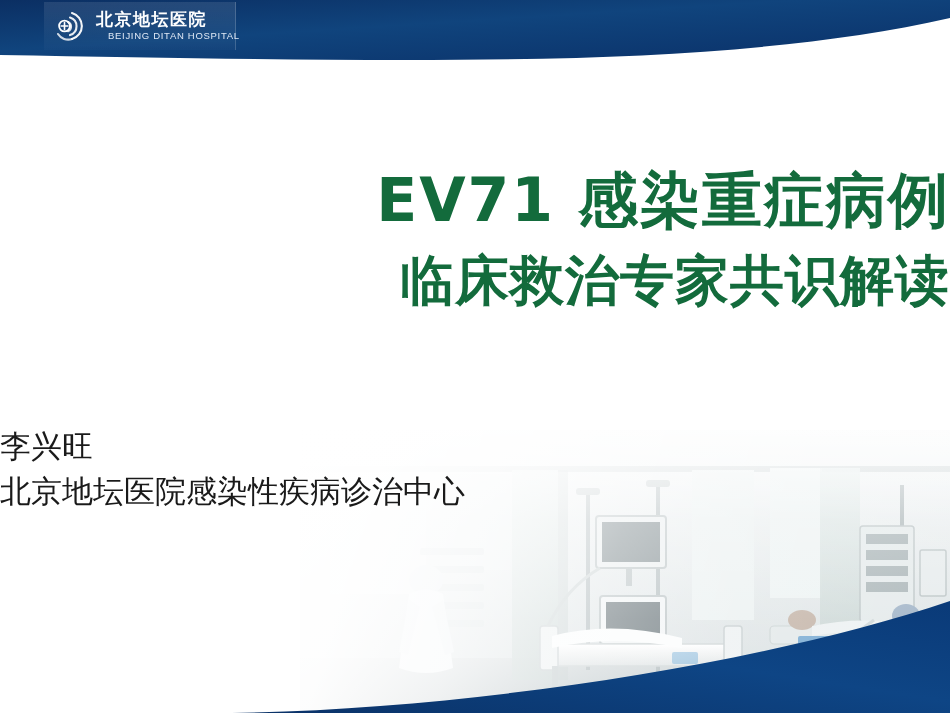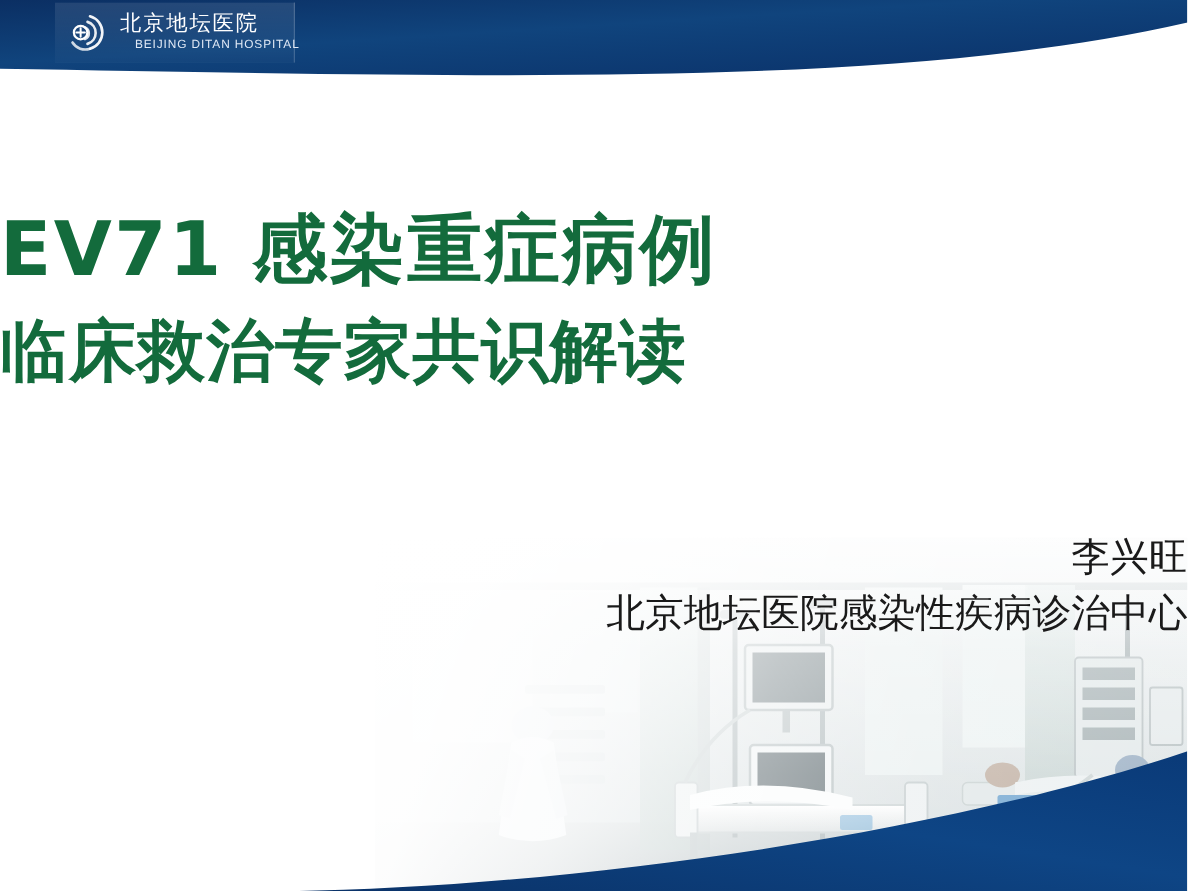--- a/index.html
+++ b/index.html
@@ -85,21 +85,21 @@
   .logo-text {
     display: flex;
     flex-direction: column;
     justify-content: center;
     line-height: 1;
   }
   .logo-cn {
     color: #ffffff;
     font-size: 17px;
     letter-spacing: 1.5px;
-    font-weight: normal;
+    font-weight: bold;
     font-family: "DejaVu Sans", sans-serif;
     white-space: nowrap;
   }
   .logo-en {
     color: #dfe8f5;
     font-size: 9.5px;
     letter-spacing: 0.7px;
     margin-top: 3px;
     font-family: "Liberation Sans", sans-serif;
     white-space: nowrap;
@@ -122,21 +122,21 @@
     left: 0;
     top: 0;
     width: 950px;
     height: 713px;
   }
   .title-block {
     position: absolute;
     left: 0;
     top: 158px;
     width: 950px;
-    text-align: left;
+    text-align: right;
   }
   .title-line {
     color: #136b3c;
     font-family: "DejaVu Sans", sans-serif;
     font-weight: bold;
     font-size: 62px;
     line-height: 1.42;
     letter-spacing: 2px;
     white-space: nowrap;
   }
@@ -146,21 +146,21 @@
   .title-line.l2 {
     font-size: 54px;
     letter-spacing: 1px;
   }
 
   .subtitle-block {
     position: absolute;
     left: 0;
     top: 424px;
     width: 950px;
-    text-align: right;
+    text-align: left;
     color: #1a1a1a;
   }
   .sub-line {
     font-family: "DejaVu Serif", serif;
     font-size: 31px;
     line-height: 1.46;
     white-space: nowrap;
   }
   .sub-line.email {
     font-family: "Liberation Sans", sans-serif;

